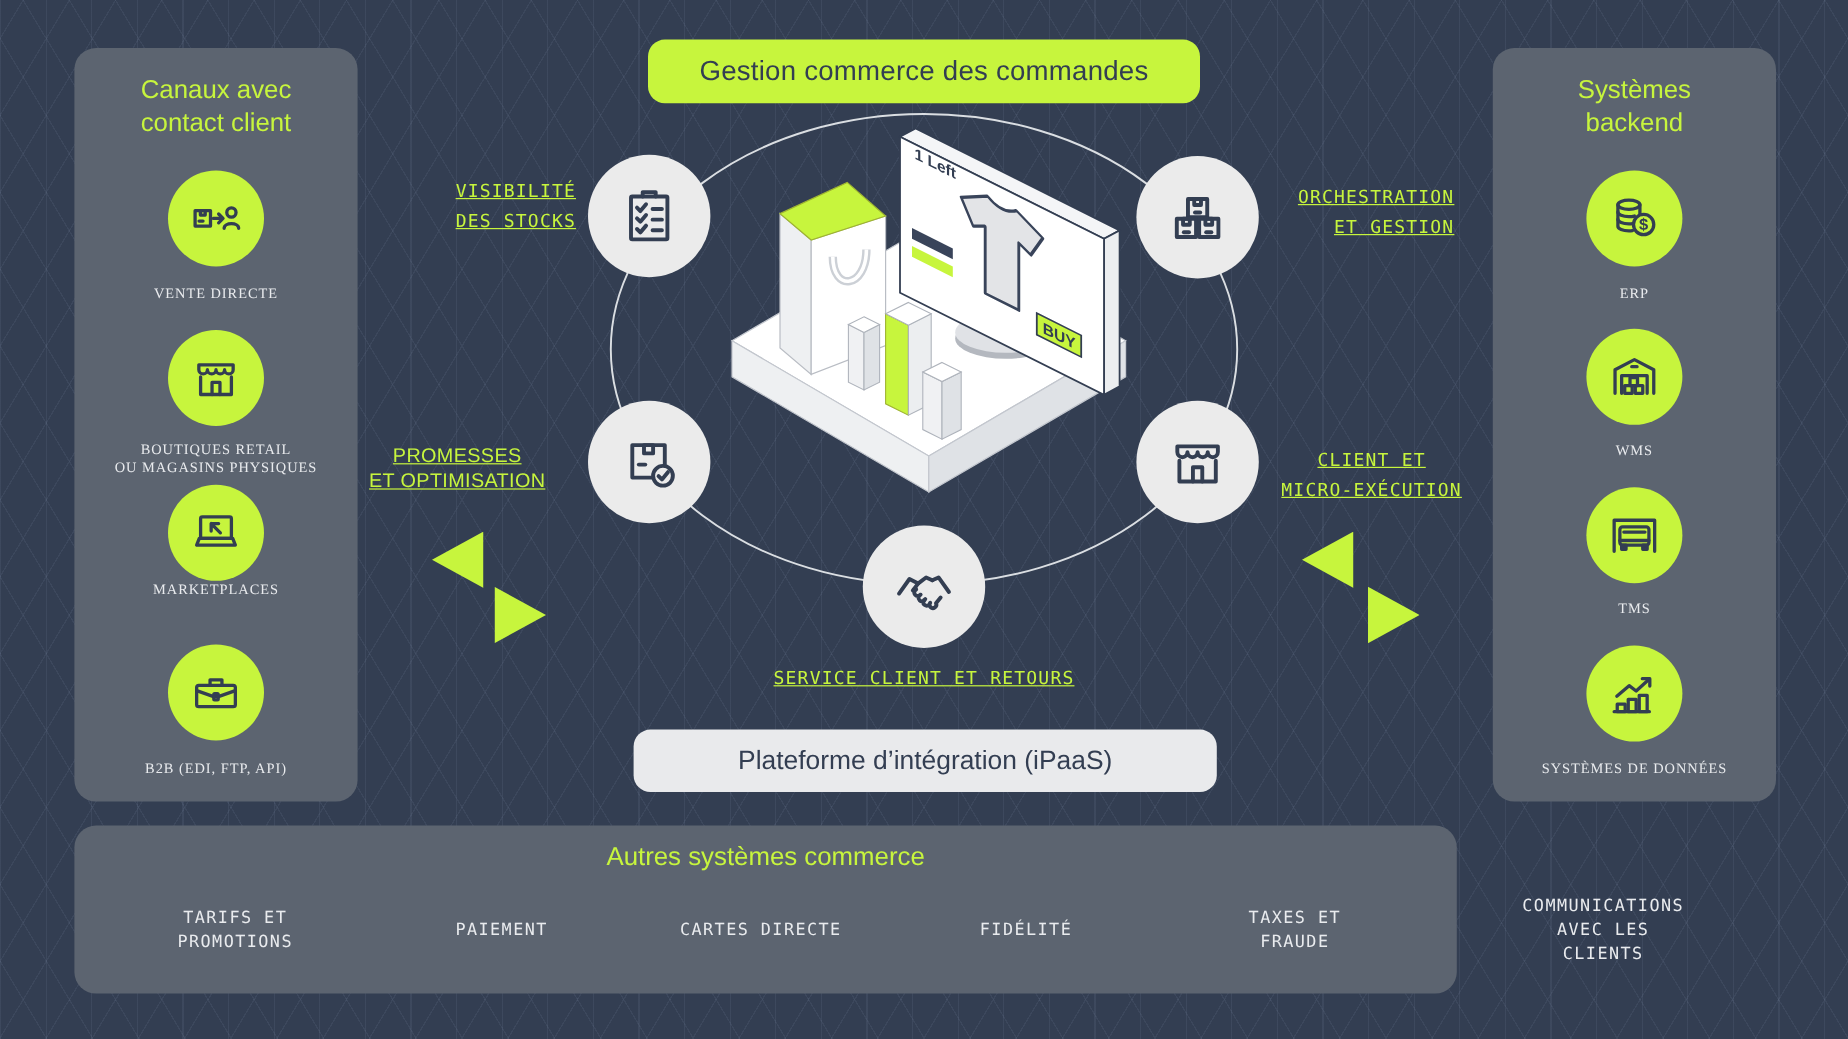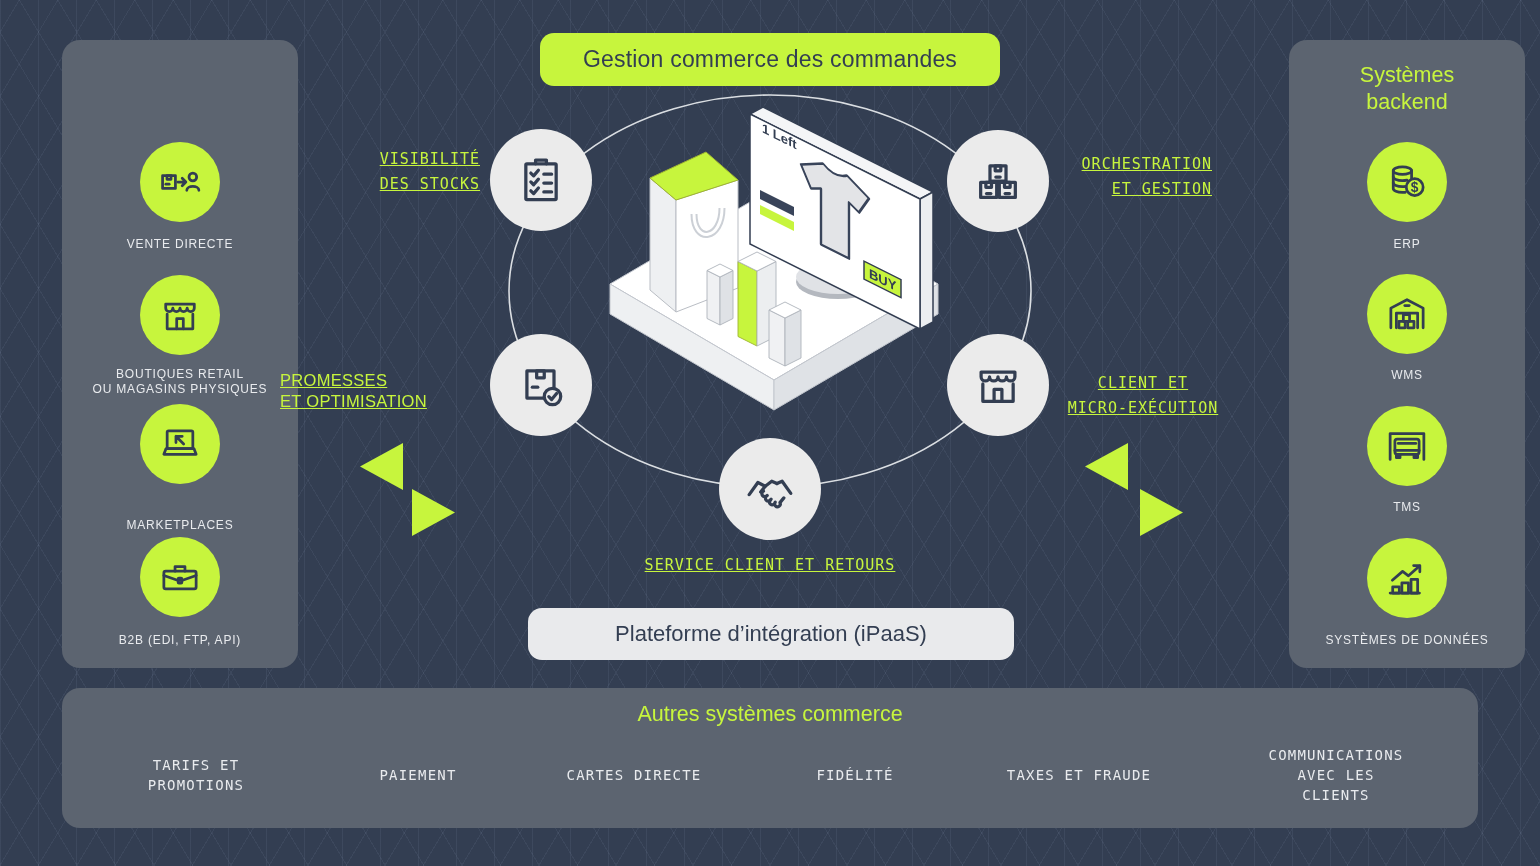--- a/index.html
+++ b/index.html
@@ -37,34 +37,34 @@
     display:flex;align-items:center;justify-content:center;
     color:var(--ink);font-size:22px;font-weight:500;
   }
 
   
   .side-panel{
     position:absolute;top:40px;width:236px;height:628px;
     background:var(--panel);border-radius:18px;z-index:2;
   }
   .side-panel.left{left:62px;}
-  .side-panel.right{left:1244px;margin-left:45px;}
+  .side-panel.right{left:1244px;}
   .panel-title{
     position:absolute;top:22px;left:0;width:100%;text-align:center;
     color:var(--lime);font-size:21.5px;line-height:27px;font-weight:500;
   }
   .lime-circle{
     position:absolute;left:50%;transform:translateX(-50%);
     width:80px;height:80px;border-radius:50%;background:var(--lime);
     display:flex;align-items:center;justify-content:center;
   }
   .lime-circle svg{width:44px;height:44px;}
   .side-label{
     position:absolute;left:0;width:100%;text-align:center;
-    color:var(--txt);font-family:Liberation Sans, sans-serif;
+    color:var(--txt);font-family:Liberation Serif, serif;
     font-size:12px;letter-spacing:.8px;line-height:15px;
   }
 
   
   .node{
     position:absolute;width:102px;height:102px;border-radius:50%;
     background:var(--node);z-index:3;
     display:flex;align-items:center;justify-content:center;
   }
   .node svg{width:52px;height:52px;}
@@ -82,21 +82,21 @@
   .tri{position:absolute;width:43px;height:47px;background:var(--lime);z-index:2;}
   .tri.left{clip-path:polygon(100% 0,100% 100%,0 50%);}
   .tri.right{clip-path:polygon(0 0,0 100%,100% 50%);}
 
   
   .ring-svg{position:absolute;left:0;top:0;z-index:1;pointer-events:none;}
   .hero-svg{position:absolute;left:588px;top:92px;z-index:2;pointer-events:none;}
 
   
   .bottom-panel{
-    position:absolute;left:62px;top:688px;width:1416px;height:140px;
+    position:absolute;left:62px;top:688px;width:1152px;height:140px;
     background:var(--panel);border-radius:18px;z-index:2;
   }
   .bottom-title{
     position:absolute;top:14px;left:0;width:100%;text-align:center;
     color:var(--lime);font-size:21.5px;font-weight:500;
   }
   .bottom-item{
     position:absolute;top:64px;height:46px;transform:translateX(-50%);
     display:flex;align-items:center;justify-content:center;text-align:center;
     color:var(--txt);font-family:"DejaVu Sans Mono",monospace;
@@ -109,20 +109,22 @@
 
 <svg class="ring-svg" width="1540" height="866">
   <ellipse cx="770" cy="291" rx="261" ry="196" fill="none" stroke="#e4e7ea" stroke-width="1.6" opacity="0.95"></ellipse>
 </svg>
 
 <div class="banner">
   <span>Gestion commerce des commandes</span>
 </div>
 
 <div class="side-panel left">
+  <div class="panel-title pre">Canaux avec
+contact client</div>
 
   <div class="lime-circle" style="top:102px">
     <svg viewBox="0 0 24 24">
         <g class="icn">
       <rect x="2.5" y="8.5" width="7" height="7"></rect>
           <rect x="4.9" y="8.5" width="2.2" height="2"></rect>
       <path d="M4.3,13.2 h1.8"></path>
           <path d="M10.8,12 H15 M13.2,10 l2,2 -2,2"></path>
       <circle cx="19" cy="9.3" r="2.1"></circle>
           <path d="M15.7,16.5 c0,-2.8 6.6,-2.8 6.6,0"></path>
@@ -145,21 +147,21 @@
 
   <div class="lime-circle" style="top:364px">
     <svg viewBox="0 0 24 24">
         <g class="icn">
       <rect x="5" y="4.8" width="14" height="9.7" rx="0.8"></rect>
       <path d="M3.2,17.6 H20.8 L19.6,14.5 H4.4 Z"></path>
       <path d="M14,12 L9.8,7.8 M9.8,11.2 V7.8 H13.2"></path>
     </g>
       </svg>
   </div>
-  <div class="side-label pre" style="top:478px">MARKETPLACES</div>
+  <div class="side-label pre" style="top:444px">MARKETPLACES</div>
 
   <div class="lime-circle" style="top:497px">
     <svg viewBox="0 0 24 24">
         <g class="icn">
       <rect x="3.2" y="8.8" width="17.6" height="9.7" rx="1"></rect>
       <path d="M9.3,8.8 V6.3 h5.4 V8.8"></path>
       <path d="M3.2,11.2 L10.6,13.8 h2.8 L20.8,11.2"></path>
       <rect x="11" y="12.6" width="2" height="2.8" rx="0.4"></rect>
     </g>
       </svg>
@@ -266,21 +268,21 @@
   <svg viewBox="0 0 24 24">
       <g class="icn">
     <rect x="5.5" y="5.5" width="12.5" height="12.5"></rect>
     <rect x="10" y="5.5" width="3.5" height="3.2"></rect>
     <path d="M8,13 h2.5"></path>
     <circle cx="17.3" cy="17.3" r="3.8" fill="#ebebeb"></circle>
     <path d="M15.6,17.4 l1.3,1.3 2.3,-2.8"></path>
   </g>
     </svg>
 </div>
-<div class="node-label sans pre" style="left:280px;top:370px;width:202px;text-align:left">PROMESSES
+<div class="node-label sans pre" style="left:280px;top:370px;width:202px;text-align:center">PROMESSES
 ET OPTIMISATION</div>
 
 <div class="node" style="left:947px;top:334px">
   <svg viewBox="0 0 24 24">
       <g class="icn">
     <path d="M5,11.5 V19.5 H19 V11.5"></path>
         <path d="M10.2,19.5 V14 h3.6 V19.5"></path>
     <path d="M4.2,6 H19.8 V8.2 a1.95,1.95 0 0 1 -3.9,0 a1.95,1.95 0 0 1 -3.9,0 a1.95,1.95 0 0 1 -3.9,0 a1.95,1.95 0 0 1 -3.9,0 Z"></path>
   </g>
     </svg>

